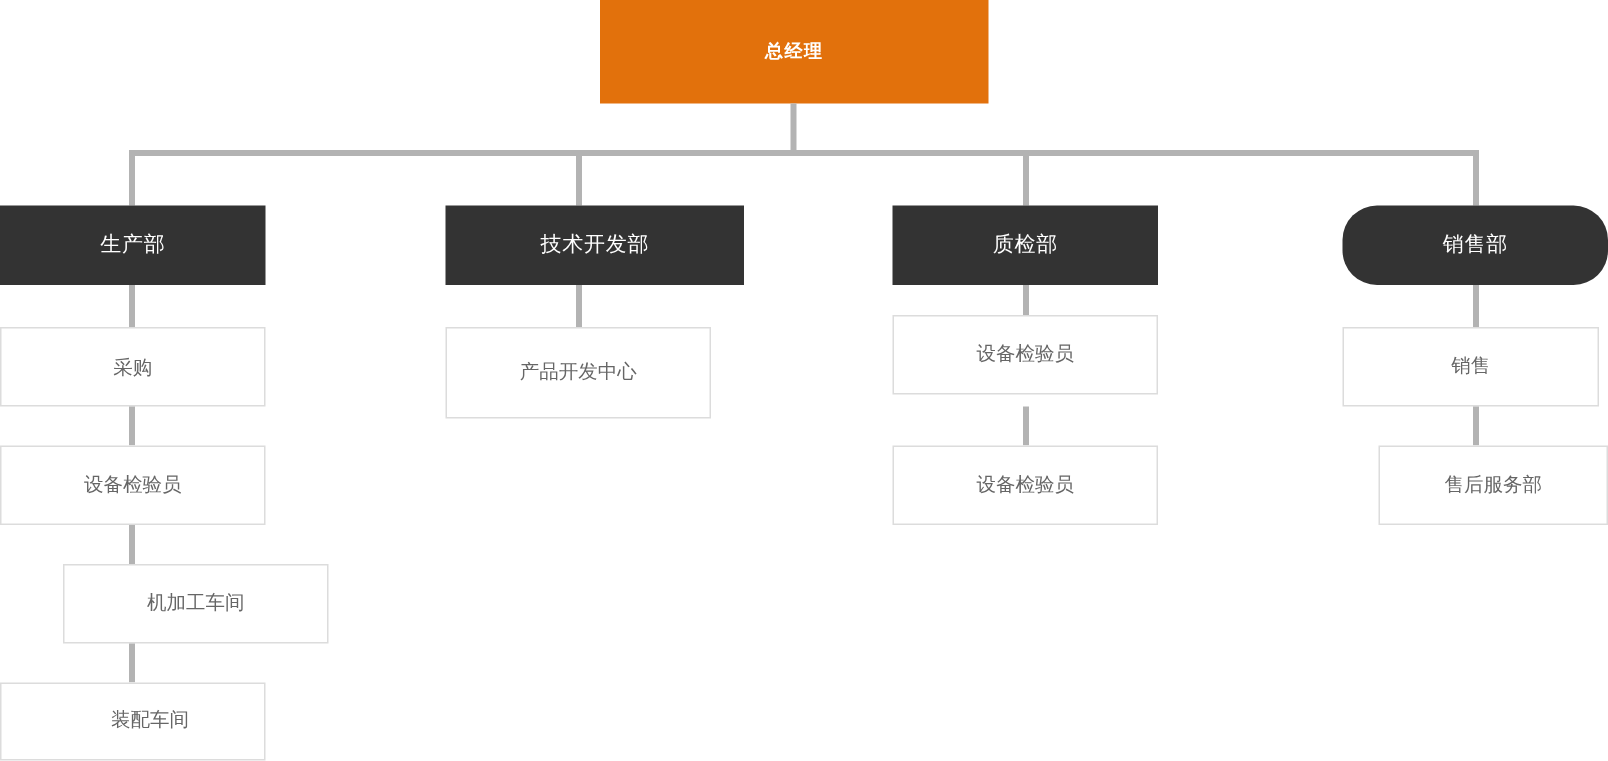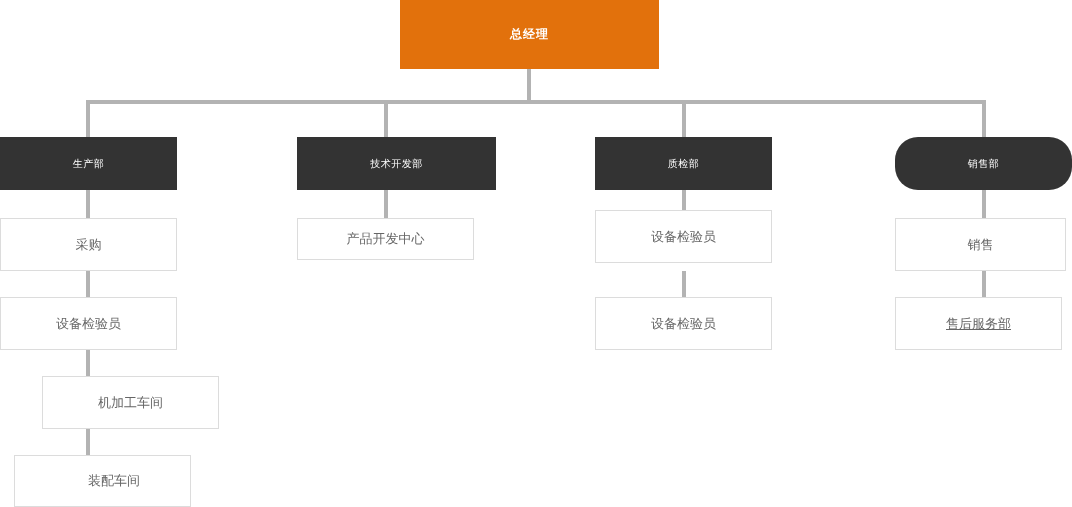--- a/index.html
+++ b/index.html
@@ -29,21 +29,21 @@
   .node-root{
     background:#e2710c;
     color:#ffffff;
     font-size:12px;
     font-weight:bold;
     letter-spacing:1px;
   }
   .node-dept{
     background:#333333;
     color:#ffffff;
-    font-size:10px;
+    font-size:14px;
     font-weight:normal;
     letter-spacing:.5px;
   }
   .node-sub{
     background:#ffffff;
     border:1px solid #dcdcdc;
     color:#666666;
     font-size:13px;
     font-weight:normal;
   }
@@ -65,39 +65,39 @@
   <div class="conn conn-v" style="left:86px;top:190px;height:28px;"></div>
   <div class="node node-sub" style="left:0px;top:218px;width:177px;height:53px;font-family:Liberation Serif, serif;">采购</div>
 
   <div class="conn conn-v" style="left:86px;top:271px;height:26px;"></div>
   <div class="node node-sub" style="left:0px;top:297px;width:177px;height:53px;">设备检验员</div>
 
   <div class="conn conn-v" style="left:86px;top:350px;height:26px;"></div>
   <div class="node node-sub" style="left:0px;top:376px;width:177px;height:53px;margin-left:42px;">机加工车间</div>
 
   <div class="conn conn-v" style="left:86px;top:429px;height:26px;"></div>
-  <div class="node node-sub" style="left:14px;top:455px;width:177px;height:52px;padding-left:23px;">装配车间</div>
+  <div class="node node-sub" style="left:0px;top:455px;width:177px;height:52px;padding-left:23px;">装配车间</div>
 
   <div class="conn conn-v" style="left:384px;top:100px;height:37px;"></div>
   <div class="node node-dept" style="left:297px;top:137px;width:199px;height:53px;">技术开发部</div>
 
   <div class="conn conn-v" style="left:384px;top:190px;height:28px;"></div>
-  <div class="node node-sub" style="left:297px;top:218px;width:177px;height:42px;">产品开发中心</div>
+  <div class="node node-sub" style="left:297px;top:218px;width:177px;height:61px;">产品开发中心</div>
 
   <div class="conn conn-v" style="left:682px;top:100px;height:37px;"></div>
   <div class="node node-dept" style="left:595px;top:137px;width:177px;height:53px;">质检部</div>
 
   <div class="conn conn-v" style="left:682px;top:190px;height:28px;"></div>
   <div class="node node-sub" style="left:595px;top:210px;width:177px;height:53px;">设备检验员</div>
 
   <div class="conn conn-v" style="left:682px;top:271px;height:26px;"></div>
   <div class="node node-sub" style="left:595px;top:297px;width:177px;height:53px;">设备检验员</div>
 
   <div class="conn conn-v" style="left:982px;top:100px;height:37px;"></div>
   <div class="node node-dept" style="left:895px;top:137px;width:177px;height:53px;border-radius:23px;">销售部</div>
 
   <div class="conn conn-v" style="left:982px;top:190px;height:28px;"></div>
   <div class="node node-sub" style="left:895px;top:218px;width:171px;height:53px;">销售</div>
 
   <div class="conn conn-v" style="left:982px;top:271px;height:26px;"></div>
-  <div class="node node-sub" style="left:895px;top:297px;width:167px;height:53px;text-decoration:underline;">售后服务部</div>
+  <div class="node node-sub" style="left:919px;top:297px;width:153px;height:53px;">售后服务部</div>
 
 </div>
 
 </body></html>

